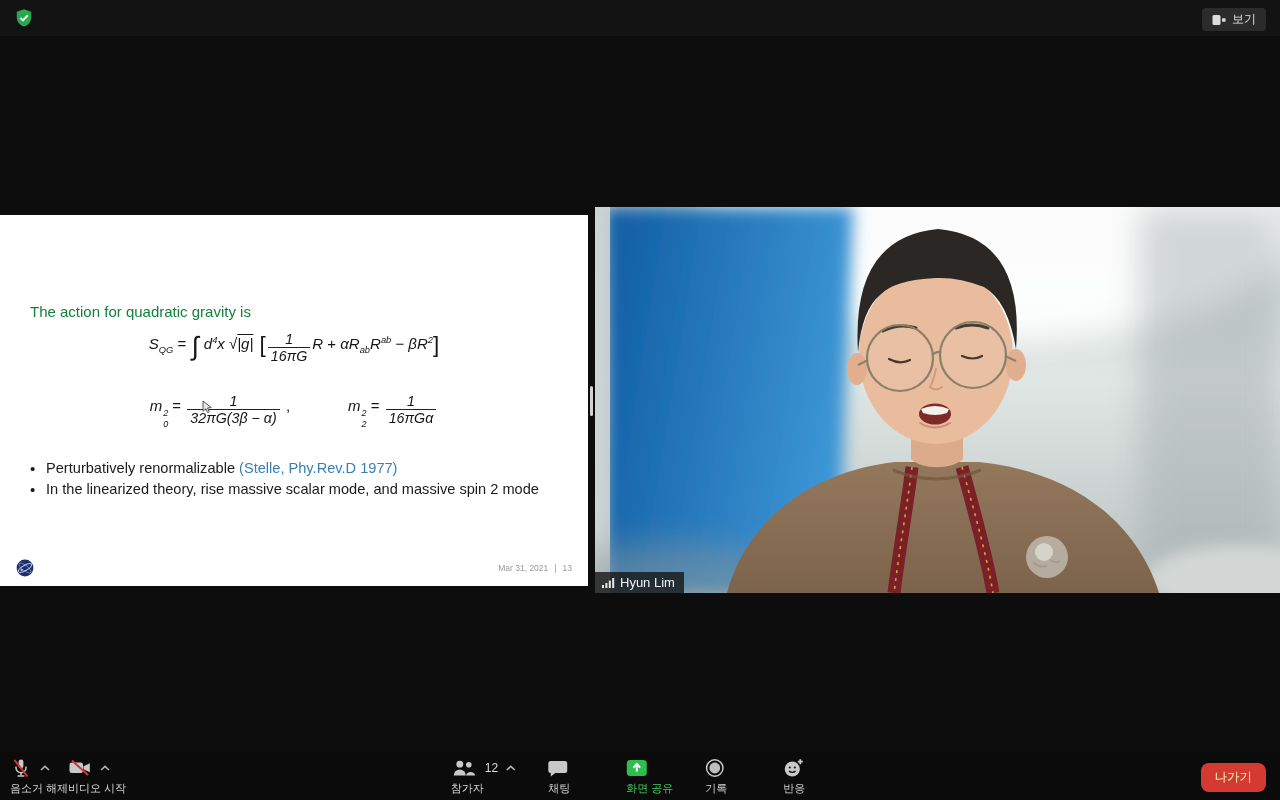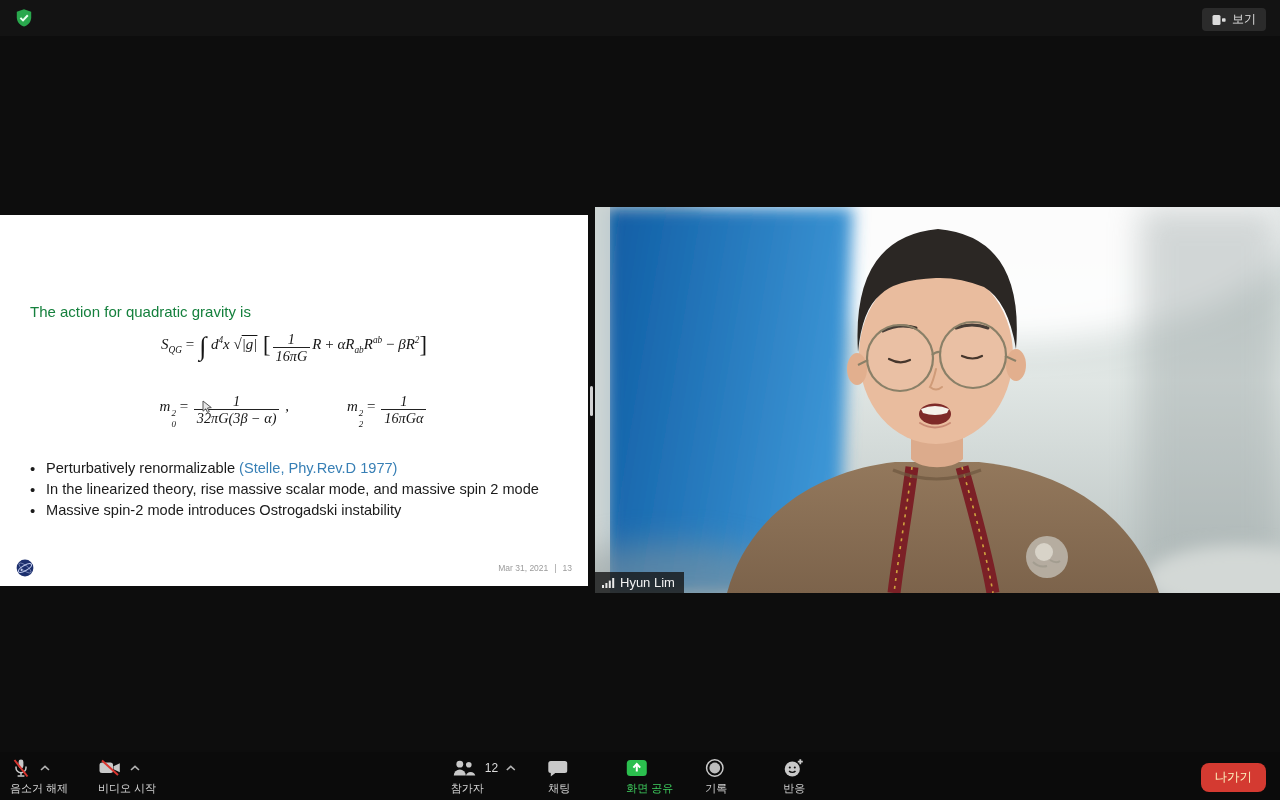--- a/index.html
+++ b/index.html
@@ -22,21 +22,21 @@
     border-radius:3px;display:flex;align-items:center;gap:5px;cursor:pointer;white-space:nowrap}
   .view-btn{position:absolute;right:14px;top:8px;height:23px;background:#2b2b2b;
     border-radius:4px;color:#e3e3e3;font-size:12px;display:flex;align-items:center;
     gap:6px;padding:0 10px;cursor:pointer}
 
   
   .slide{position:absolute;left:0;top:215px;width:588px;height:371px;background:#ffffff;color:#1a1a1a}
   .slide-title{position:absolute;left:30px;top:38px;font-size:21px;font-weight:bold;
     color:var(--title_navy);letter-spacing:.2px}
   .slide-intro{position:absolute;left:30px;top:88px;font-size:15px;color:#15803d}
-  .eq{font-family:Liberation Serif, serif;font-style:italic;
+  .eq{font-family:Liberation Sans, sans-serif;font-style:italic;
     font-size:15px;color:#151515;white-space:nowrap}
   .eq sub,.eq sup{font-size:.62em}
   .mr{font-style:normal}
   .mbig{font-style:normal;font-size:1.75em;vertical-align:-0.22em;padding:0 1px}
   .mbr{font-style:normal;font-size:1.5em;vertical-align:-0.15em;font-weight:300}
   .mbar{text-decoration:overline}
   .frac{display:inline-block;text-align:center;vertical-align:-0.85em;line-height:1.15;font-size:.95em;margin:0 2px}
   .frac .num{display:block;padding:0 3px;border-bottom:1px solid #222}
   .frac .den{display:block;padding:0 3px}
   .supsub{display:inline-flex;flex-direction:column;align-items:flex-start;
@@ -59,21 +59,21 @@
 
   
   .video{position:absolute;left:595px;top:207px;width:685px;height:386px;overflow:hidden;background:#c9d2d1}
   .video svg.scene{position:absolute;inset:0;width:100%;height:100%}
   .nameplate{position:absolute;left:0;bottom:0;background:rgba(18,18,18,.78);
     display:flex;align-items:center;gap:5px;padding:3px 9px 3px 6px;
     color:#f2f2f2;font-size:13px}
 
   
   .toolbar{position:absolute;bottom:0;left:0;width:100%;height:48px;background:#0b0b0b}
-  .tb-left{position:absolute;left:10px;top:5px;display:flex;gap:30px}
+  .tb-left{position:absolute;left:10px;top:5px;display:flex;}
   .tb-center{position:absolute;left:50%;top:5px;transform:translateX(-50%);display:flex;gap:32px}
   .tb-item{display:flex;flex-direction:column;align-items:flex-start;cursor:pointer;min-width:46px}
   .tb-item .icrow{height:22px;display:flex;align-items:center;gap:8px}
   .tb-item .lbl{margin-top:2px;font-size:11px;color:#d4d4d4;white-space:nowrap}
   .tb-item .lbl.green{color:var(--share_label_green)}
   .count{font-size:12px;color:#dcdcdc}
   .leave-btn{position:absolute;right:14px;top:11px;background:var(--leave_red);
     color:#fef9c3;font-size:12.5px;font-weight:normal;border:none;border-radius:8px;
     padding:6px 14px;cursor:pointer}
 </style>
@@ -112,21 +112,20 @@
             </span></span><span class="mr"> = </span><span class="frac"><span class="num">1</span><span class="den">16πGα</span></span></span>
     </div>
 
     <svg class="slide-cursor" viewBox="0 0 11 14">
       <path d="M1,1 L1,11.2 L3.8,8.8 L5.6,12.6 L7.3,11.7 L5.5,8 L9.3,7.6 Z" fill="#e8e8e8" stroke="#555" stroke-width="1"></path>
     </svg>
 
     <ul class="bullets">
       <li><span>Perturbatively renormalizable </span><span class="cite">(Stelle, Phy.Rev.D 1977)</span></li>
       <li>In the linearized theory, rise massive scalar mode, and massive spin 2 mode</li>
-      <li>Massive spin-2 mode introduces Ostrogadski instability</li>
     </ul>
 
     <svg class="slide-logo" viewBox="0 0 18 18">
       <circle cx="9" cy="9" r="8.4" fill="#1c2f6d"></circle>
       <ellipse cx="9" cy="9" rx="7.4" ry="2.6" fill="none" stroke="rgba(215,225,255,0.85)" stroke-width="1" transform="rotate(-30 9 9)"></ellipse>
       <ellipse cx="9" cy="9" rx="7.4" ry="2.6" fill="none" stroke="rgba(215,225,255,0.5)" stroke-width="0.8" transform="rotate(38 9 9)"></ellipse>
       <circle cx="5.6" cy="11" r="1.1" fill="#cdd6f0"></circle>
     </svg>
     <div class="slide-foot">
       <span>Mar 31, 2021</span>

